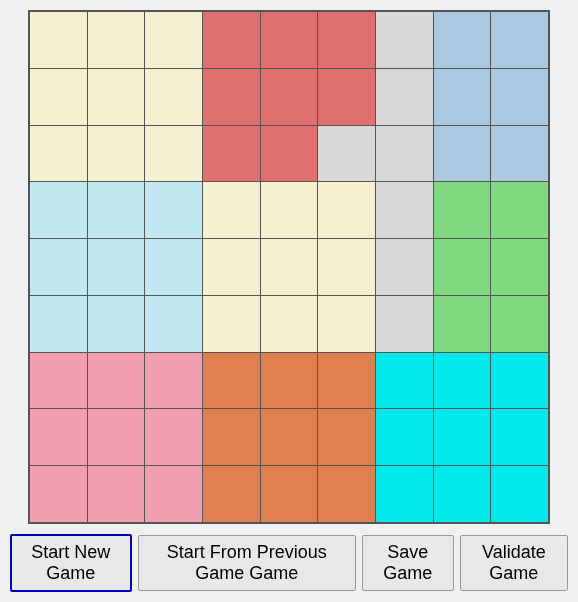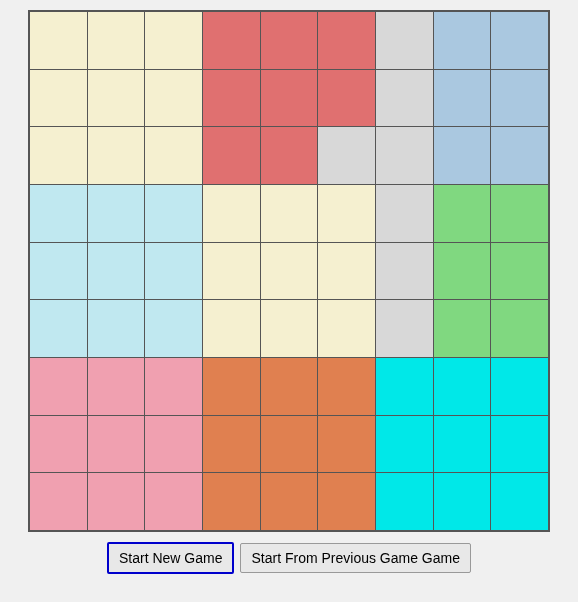--- a/index.html
+++ b/index.html
@@ -30,21 +30,21 @@
     }
     #button-row {
       display: flex;
       gap: 6px;
       align-items: center;
       justify-content: center;
       width: 100%;
     }
     .game-button {
       padding: 6px 10px;
-      font-size: 14px;
+      font-size: 18px;
       cursor: pointer;
       background: #e8e8e8;
       border: 1px solid #999;
       border-radius: 2px;
     }
     #start-new-game-button {
       border: 2px solid #0000cc;
     }
   </style>
 </head>
@@ -130,13 +130,15 @@
     <div class="cell" style="background-color: rgb(224, 128, 80);"></div>
     <div class="cell" style="background-color: rgb(224, 128, 80);"></div>
     <div class="cell" style="background-color: rgb(0, 232, 232);"></div>
     <div class="cell" style="background-color: rgb(0, 232, 232);"></div>
     <div class="cell" style="background-color: rgb(0, 232, 232);"></div>
   </div>
 
 <div id="button-row">
   <button id="start-new-game-button" class="game-button">Start New Game</button>
   <button class="game-button">Start From Previous Game Game</button>
+  <button class="game-button">Save Game</button>
+  <button class="game-button">Validate Game</button>
 </div>
 
 </body></html>

